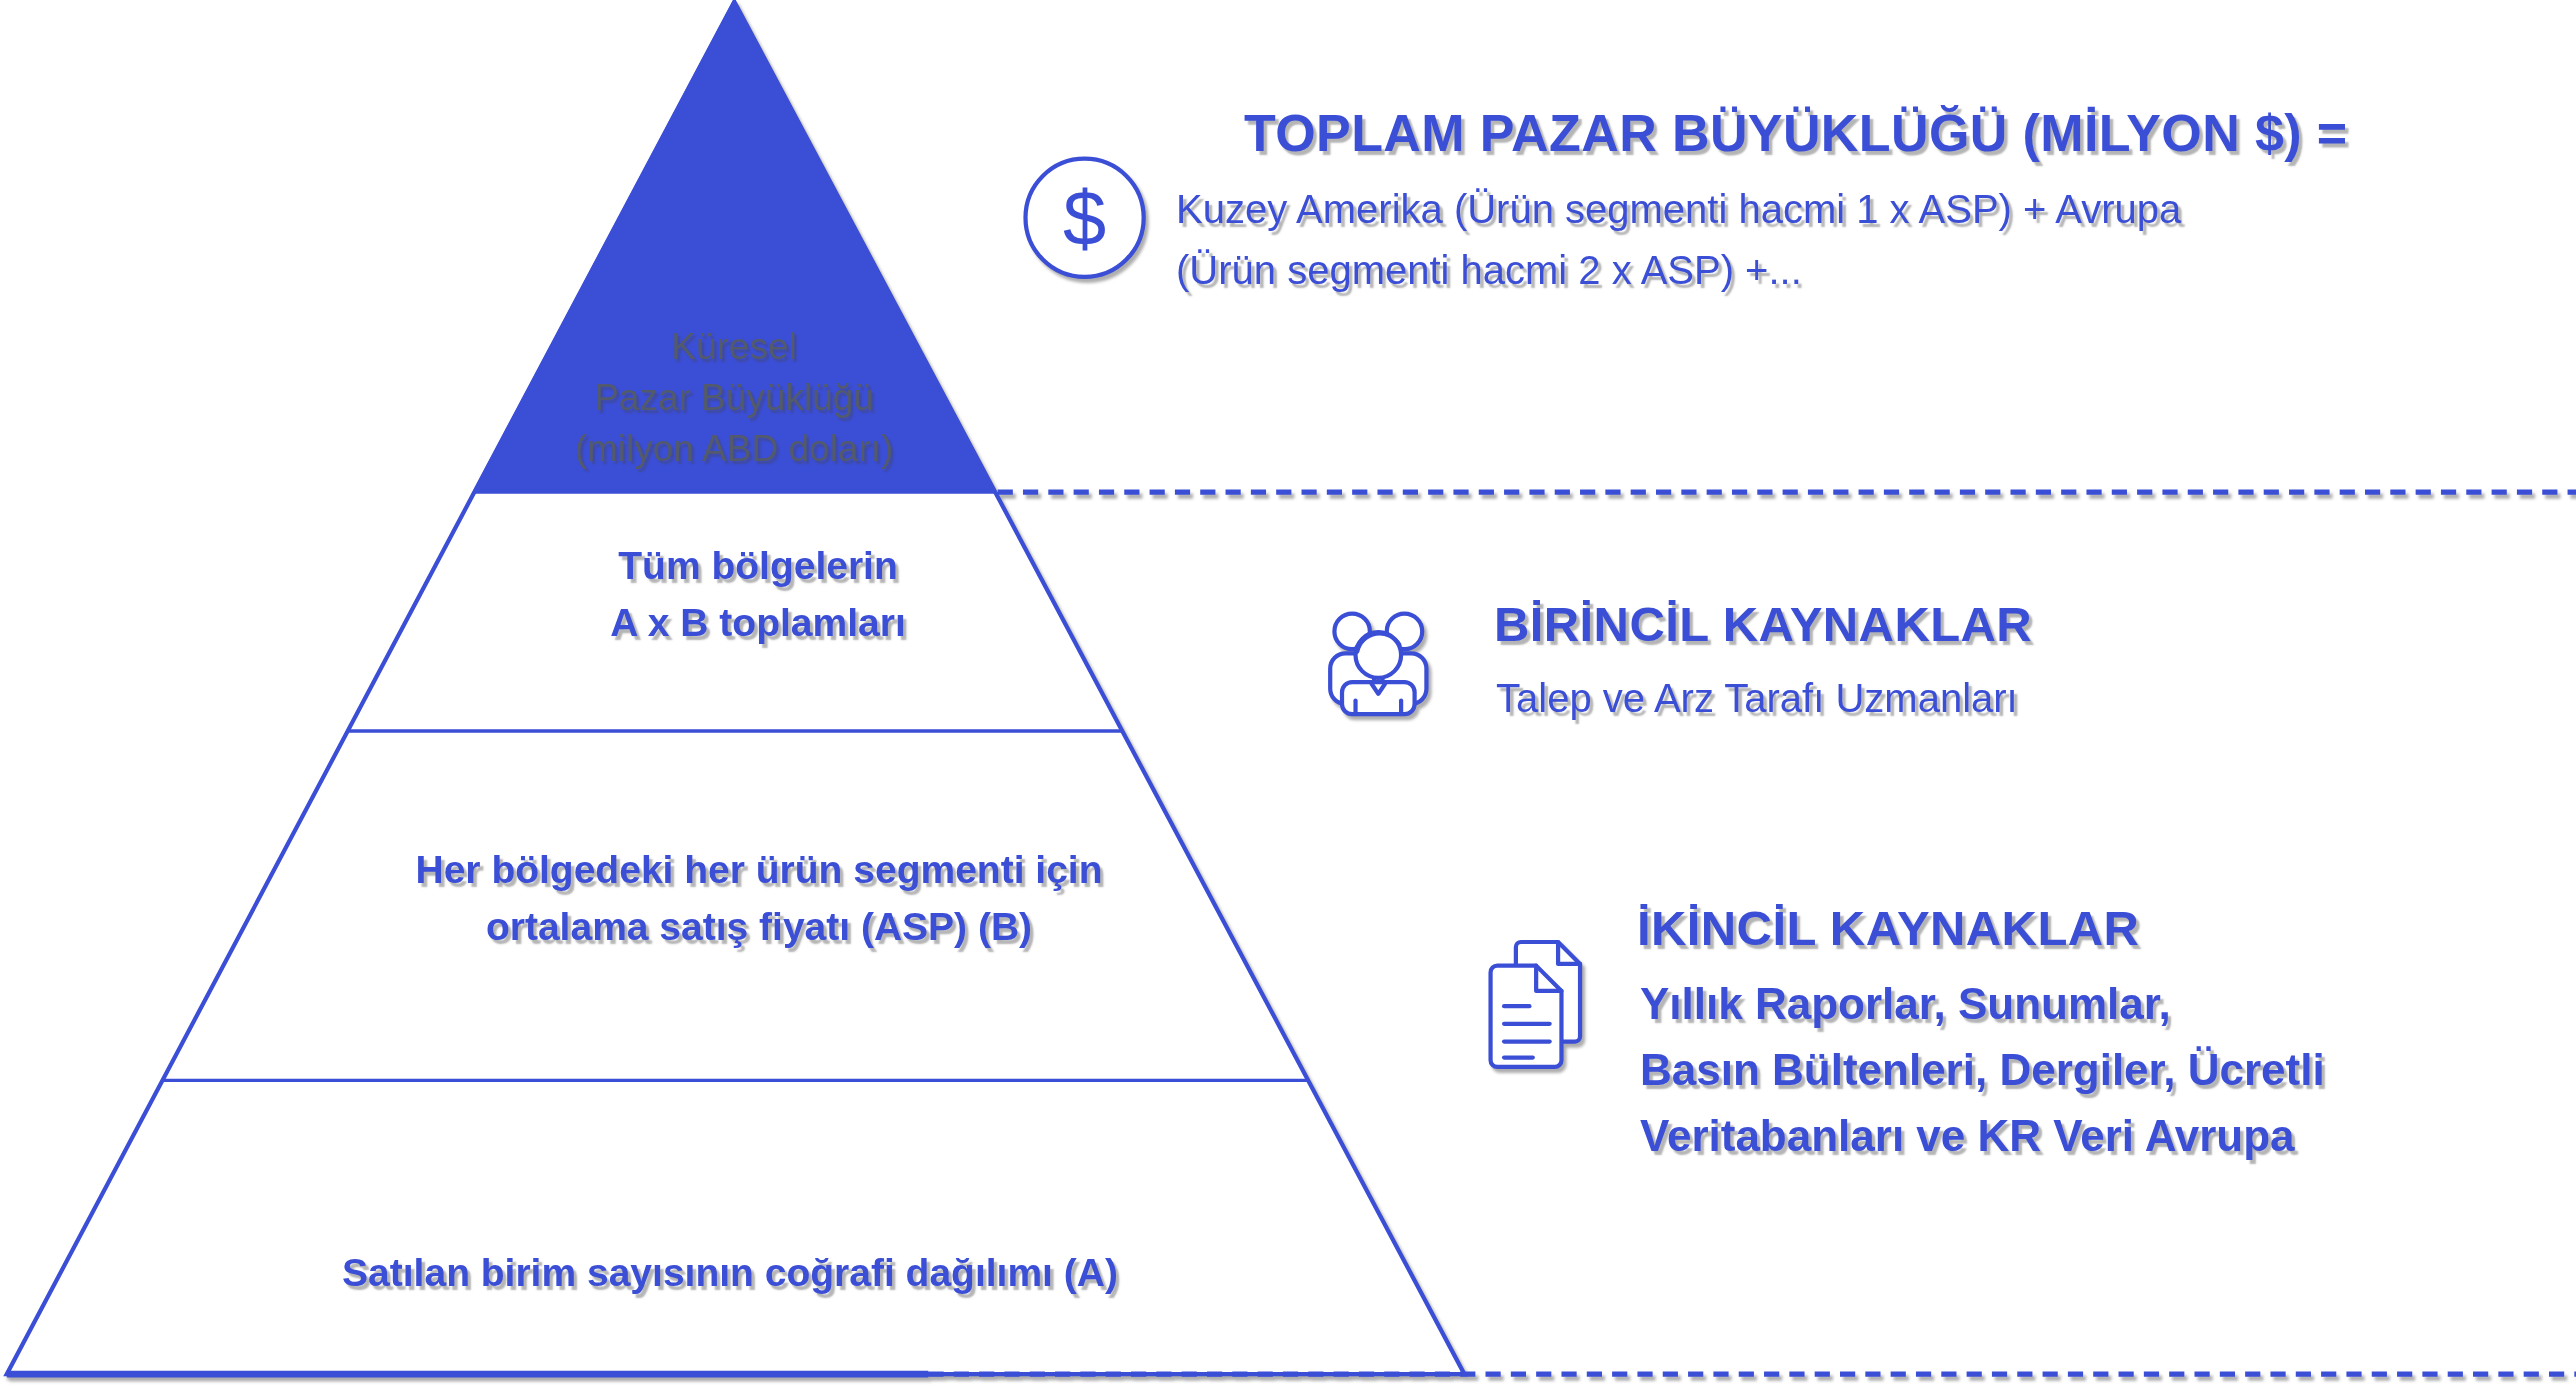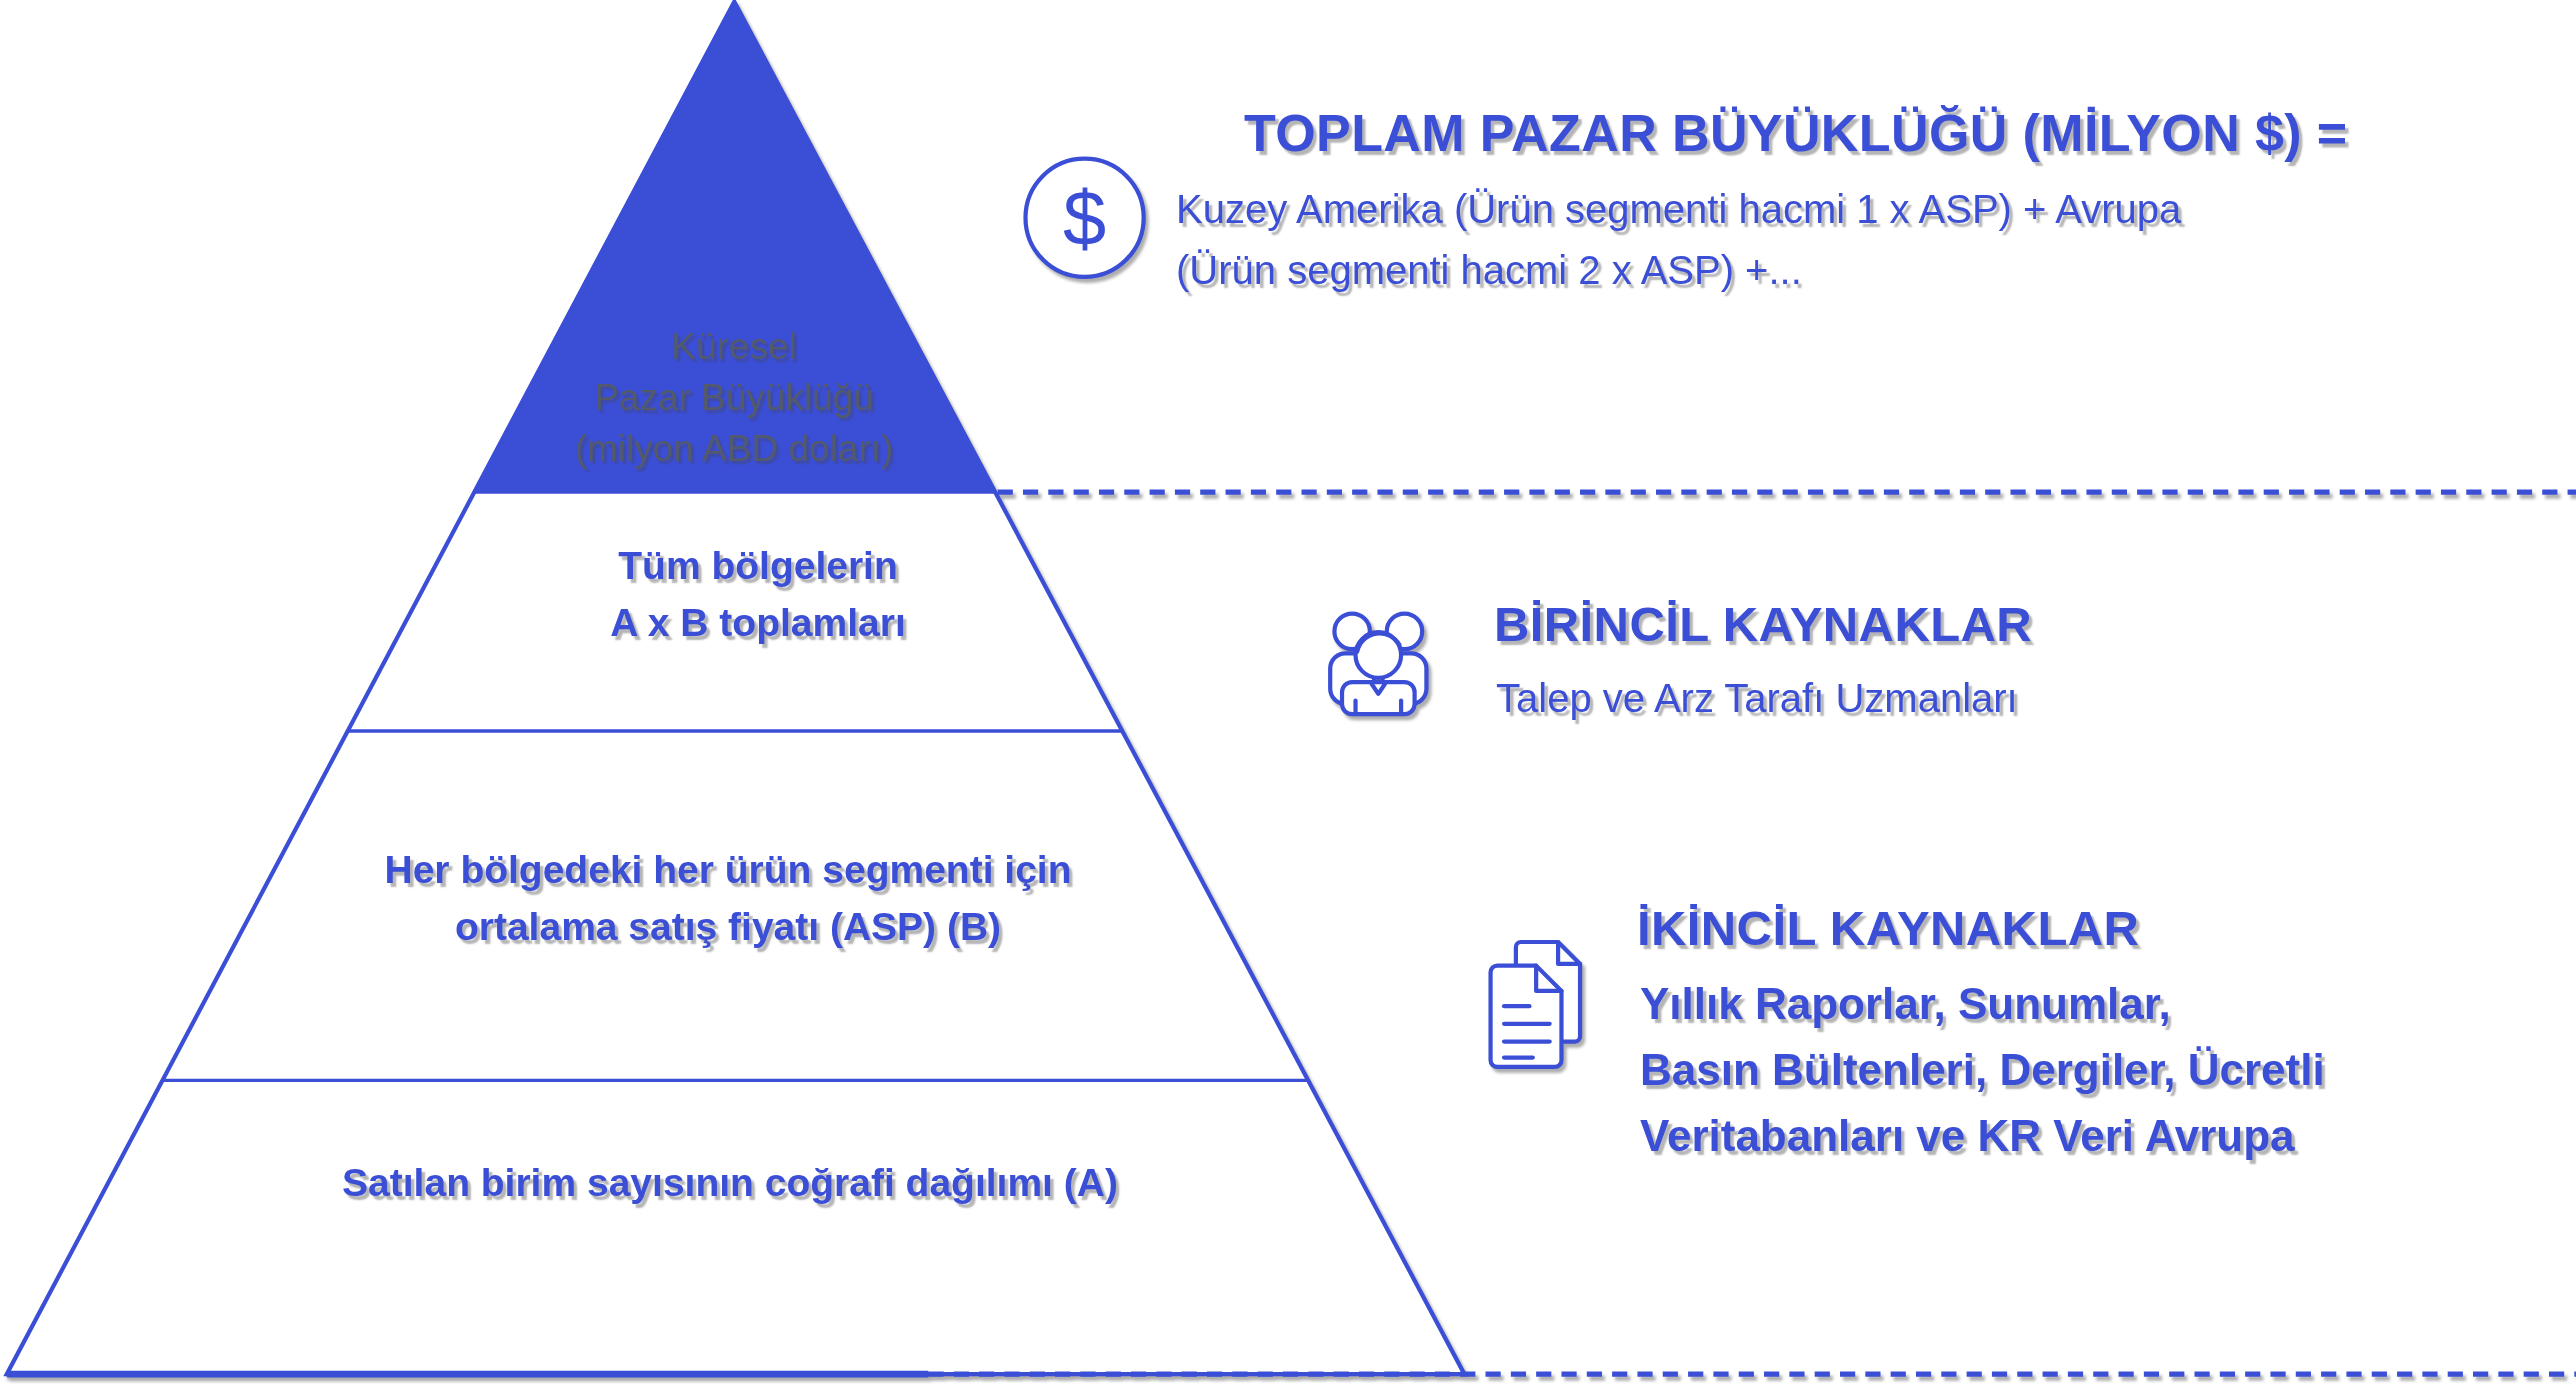--- a/index.html
+++ b/index.html
@@ -77,26 +77,26 @@
     <div>Küresel</div>
     <div>Pazar Büyüklüğü</div>
     <div>(milyon ABD doları)</div>
   </div>
 
   <div class="txt center tier-label" style="left:734px;top:537px;margin-left:24px;">
     <div>Tüm bölgelerin</div>
     <div>A x B toplamları</div>
   </div>
 
-  <div class="txt center tier-label" style="left:728px;top:841px;">
+  <div class="txt center tier-label" style="left:759px;top:841px;">
     <div>Her bölgedeki her ürün segmenti için</div>
     <div>ortalama satış fiyatı (ASP) (B)</div>
   </div>
 
-  <div class="txt center tier-label" style="left:730px;top:1154px;text-align:center;">
+  <div class="txt center tier-label" style="left:730px;top:1244px;text-align:center;">
     <div>Satılan birim sayısının coğrafi dağılımı (A)</div>
   </div>
 
   <div class="txt big-title" style="left:1244px;top:103px;">TOPLAM PAZAR BÜYÜKLÜĞÜ (MİLYON $) =</div>
   <div class="txt body-line" style="left:1176px;top:179px;">
     <div>Kuzey Amerika (Ürün segmenti hacmi 1 x ASP) + Avrupa</div>
     <div>(Ürün segmenti hacmi 2 x ASP) +...</div>
   </div>
 
   <div class="txt section-title" style="left:1494px;top:596px;">BİRİNCİL KAYNAKLAR</div>

